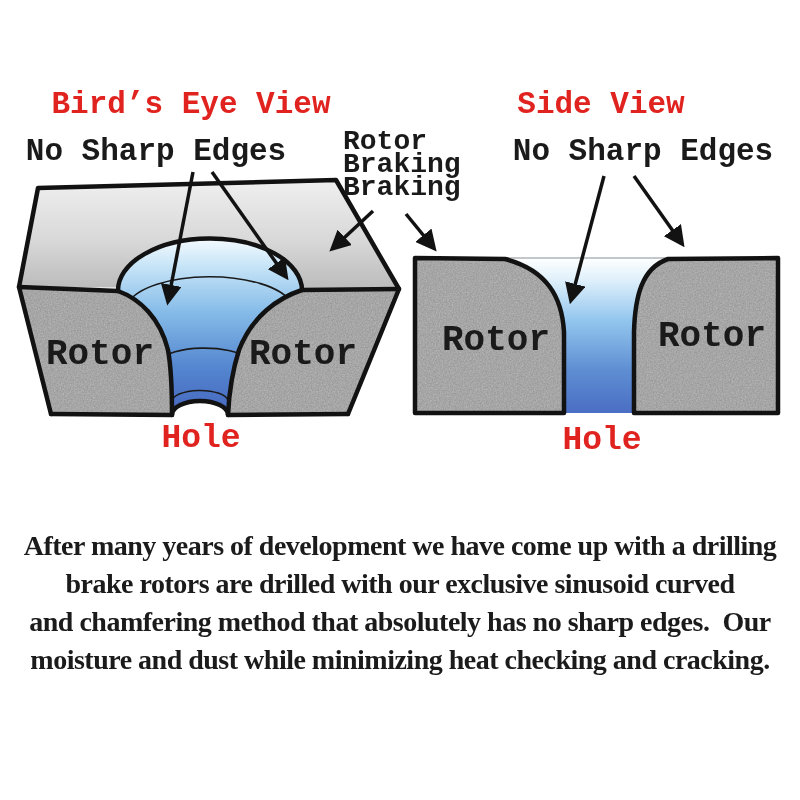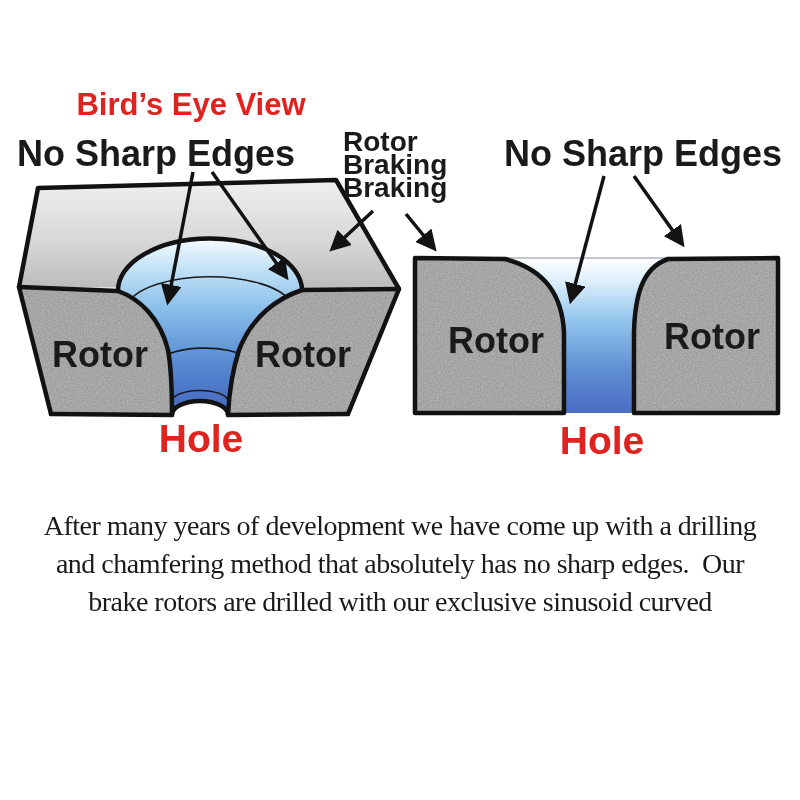--- a/index.html
+++ b/index.html
@@ -9,34 +9,34 @@
     --rotor-gray:#BDBDBD;
   }
   html,body{margin:0;padding:0;background:#fff;}
   .canvas{
     position:relative;width:800px;height:800px;background:#ffffff;
     overflow:hidden;font-family:"Liberation Sans",sans-serif;
   }
   .canvas svg{position:absolute;left:0;top:0;}
   .lbl{
     position:absolute;font-weight:bold;color:var(--ink);
-    white-space:nowrap;line-height:1;letter-spacing:0;
+    white-space:nowrap;line-height:1;letter-spacing:0;font-family:Liberation Mono, monospace;
   }
   .ctr{transform:translateX(-50%);}
   .ctrxy{transform:translate(-50%,-50%);}
   .red{color:var(--accent-red);}
   .title{font-size:31px;}
-  .nse{font-size:36px;}
+  .nse{font-size:31px;}
   .rbs{font-size:28px;line-height:23px;}
   .rotor{font-size:36px;}
-  .hole{font-size:39px;}
+  .hole{font-size:33px;}
   .para{
-    position:absolute;left:0;top:507px;width:800px;text-align:center;
+    position:absolute;left:0;top:527px;width:800px;text-align:center;
     font-family:"Liberation Serif",serif;color:#1b1b1b;
-    font-size:28px;line-height:38px;letter-spacing:-0.5px;font-weight:normal;
+    font-size:28px;line-height:38px;letter-spacing:-0.5px;font-weight:bold;
   }
   .para .pline{white-space:pre;}
 </style>
 </head>
 <body>
 
 <div class="canvas">
 
   <svg width="800" height="800" viewBox="0 0 800 800">
     <defs>
@@ -118,37 +118,39 @@
       <path d="M193,172 L171,286" marker-end="url(#ah)"></path>
       <path d="M212,172 L277,264" marker-end="url(#ah)"></path>
       <path d="M373,211 L344,238" marker-end="url(#ah)"></path>
       <path d="M406,214 L424,236" marker-end="url(#ah)"></path>
       <path d="M604,176 L575,285" marker-end="url(#ah)"></path>
       <path d="M634,176 L673,231" marker-end="url(#ah)"></path>
     </g>
   </svg>
 
   <div class="lbl title red ctr" style="left:191px;top:89px">Bird’s Eye View</div>
+  <div class="lbl title red ctr" style="left:601px;top:89px">Side View</div>
 
   <div class="lbl nse ctr" style="left:156px;top:136px">No Sharp Edges</div>
   <div class="lbl nse ctr" style="left:643px;top:136px">No Sharp Edges</div>
 
   <div class="lbl rbs" style="left:343px;top:130px">
     <div>Rotor</div>
     <div>Braking</div>
     <div>Braking</div>
   </div>
 
   <div class="lbl rotor ctrxy" style="left:100px;top:355px">Rotor</div>
   <div class="lbl rotor ctrxy" style="left:303px;top:355px">Rotor</div>
   <div class="lbl rotor ctrxy" style="left:496px;top:341px">Rotor</div>
   <div class="lbl rotor ctrxy" style="left:712px;top:337px">Rotor</div>
 
   <div class="lbl hole red ctrxy" style="left:201px;top:438px">Hole</div>
   <div class="lbl hole red ctrxy" style="left:602px;top:440px">Hole</div>
 
   <div class="para">
     <div class="pline">After many years of development we have come up with a drilling</div>
+    <div class="pline">brake rotors are drilled with our exclusive sinusoid curved</div>
     <div class="pline">and chamfering method that absolutely has no sharp edges.  Our</div>
-    <div class="pline">brake rotors are drilled with our exclusive sinusoid curved</div>
+    <div class="pline">moisture and dust while minimizing heat checking and cracking.</div>
   </div>
 
 </div>
 
 </body></html>

